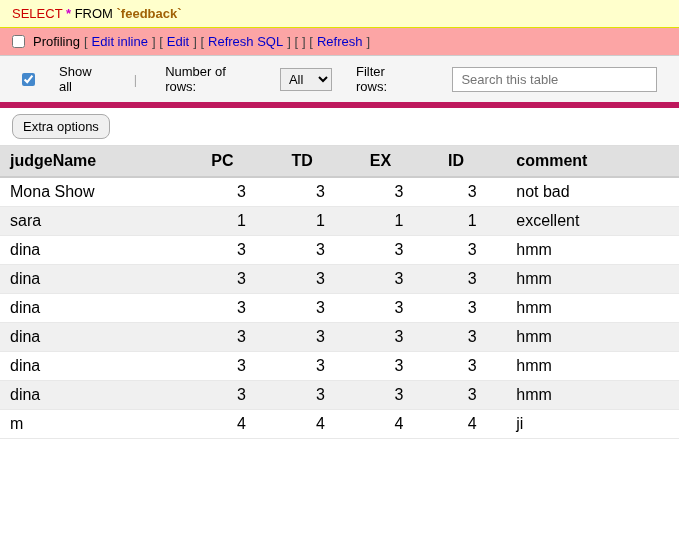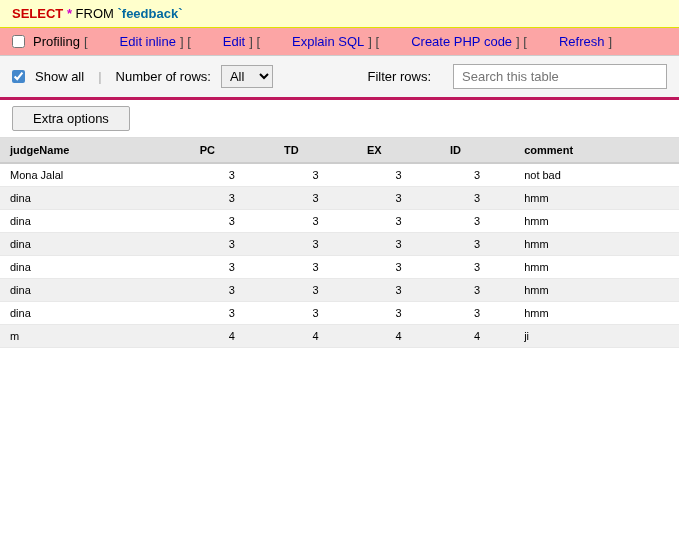--- a/index.html
+++ b/index.html
@@ -10,46 +10,46 @@
       width: 679px;
     }
 
     
     .top-bar {
       background: #ffffcc;
       border-bottom: 1px solid #e0e000;
       padding: 6px 12px;
       font-size: 13px;
     }
-    .top-bar .keyword { color: #cc0000; font-weight: bold; }
+    .top-bar .keyword { color: #cc0000; font-weight: normal; }
     .top-bar .star { color: #cc00cc; font-weight: bold; }
-    .top-bar .table-name { color: #0369a1; font-weight: bold; }
+    .top-bar .table-name { color: #a16207; font-weight: bold; }
 
     
     .profiling-bar {
       background: #fca5a5;
       border-bottom: 1px solid #ccc;
       padding: 6px 12px;
       display: flex;
       align-items: center;
       gap: 4px;
       font-size: 13px;
     }
     .profiling-bar input[type="checkbox"] { margin-right: 4px; }
-    .profiling-bar a { color: #0000cc; text-decoration: none; margin-left: 28px; }
+    .profiling-bar a { color: #0000cc; text-decoration: none; }
     .profiling-bar .bracket { color: #444; }
 
     
     .options-bar {
       background: #f5f5f5;
-      border-bottom: 3px solid #be185d;
-      padding: 8px 12px;
+      border-bottom: 6px solid #be185d;
+      padding: 8px 22px;
       display: flex;
       align-items: center;
-      gap: 10px;
+      gap: 24px;
     }
     .options-bar input[type="checkbox"] { accent-color: #4488cc; }
     .options-bar label { font-size: 13px; }
     .options-bar .separator { color: #aaa; margin: 0 4px; }
     .options-bar select {
       padding: 2px 4px;
       font-size: 13px;
       border: 1px solid #aaa;
     }
     .options-bar .filter-label { margin-left: auto; margin-right: 12px; }
@@ -60,36 +60,36 @@
       width: 214px;
       color: #999;
     }
 
     
     .extra-options-bar {
       padding: 6px 12px;
       border-bottom: 1px solid #ddd;
     }
     .extra-options-bar button {
-      padding: 4px 20px;
+      padding: 4px 10px;
       font-size: 13px;
       border: 1px solid #aaa;
       background: #f0f0f0;
       cursor: pointer;
-      border-radius: 2px;
+      border-radius: 8px;
     }
 
     
     .data-table-container {
       overflow-x: auto;
     }
     table {
       width: 100%;
       border-collapse: collapse;
-      font-size: 11px;
+      font-size: 16px;
     }
     thead tr {
       background: #e0e0e0;
     }
     thead th {
       padding: 6px 10px;
       text-align: left;
       font-weight: bold;
       border-bottom: 2px solid #ccc;
       color: #000;
@@ -117,23 +117,22 @@
 </div>
 
 <div class="profiling-bar">
   <input type="checkbox" style="">
   <span>Profiling</span>
   <span class="bracket">[</span>
   <a href="#">Edit inline</a>
   <span class="bracket">] [</span>
   <a href="#">Edit</a>
   <span class="bracket">] [</span>
-  <a href="#">Explain SQL</a>
-  <span class="bracket">] [</span>
-  <a href="#">Create PHP code</a>
+  <a href="#">Refresh SQL</a>
+  <span class="bracket">] [</span>
   <span class="bracket">] [</span>
   <a href="#">Refresh</a>
   <span class="bracket">]</span>
 </div>
 
 <div class="options-bar">
   <input type="checkbox" id="show-all-chk" checked="" style="">
   <label for="show-all-chk">Show all</label>
   <span class="separator">|</span>
   <label>Number of rows:</label>
@@ -158,26 +157,34 @@
         <th>judgeName</th>
         <th>PC</th>
         <th>TD</th>
         <th>EX</th>
         <th>ID</th>
         <th>comment</th>
       </tr>
     </thead>
     <tbody id="table-body">
     <tr>
-          <td>Mona Jalal</td>
+          <td>Mona Show</td>
           <td class="num">3</td>
           <td class="num">3</td>
           <td class="num">3</td>
           <td class="num">3</td>
           <td>not bad</td>
+        </tr>
+        <tr>
+          <td>sara</td>
+          <td class="num">1</td>
+          <td class="num">1</td>
+          <td class="num">1</td>
+          <td class="num">1</td>
+          <td>excellent</td>
         </tr>
         <tr>
           <td>dina</td>
           <td class="num">3</td>
           <td class="num">3</td>
           <td class="num">3</td>
           <td class="num">3</td>
           <td>hmm</td>
         </tr>
         <tr>

